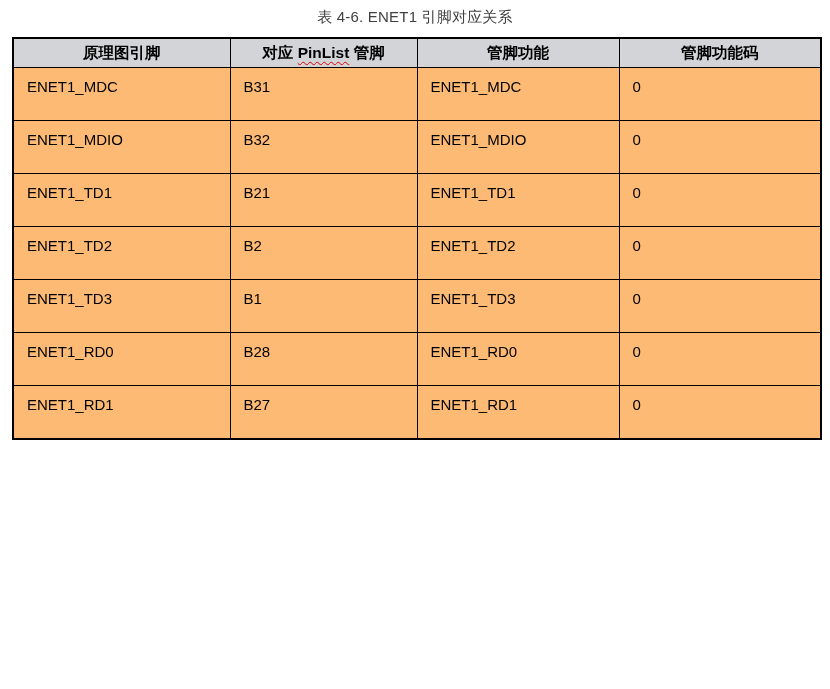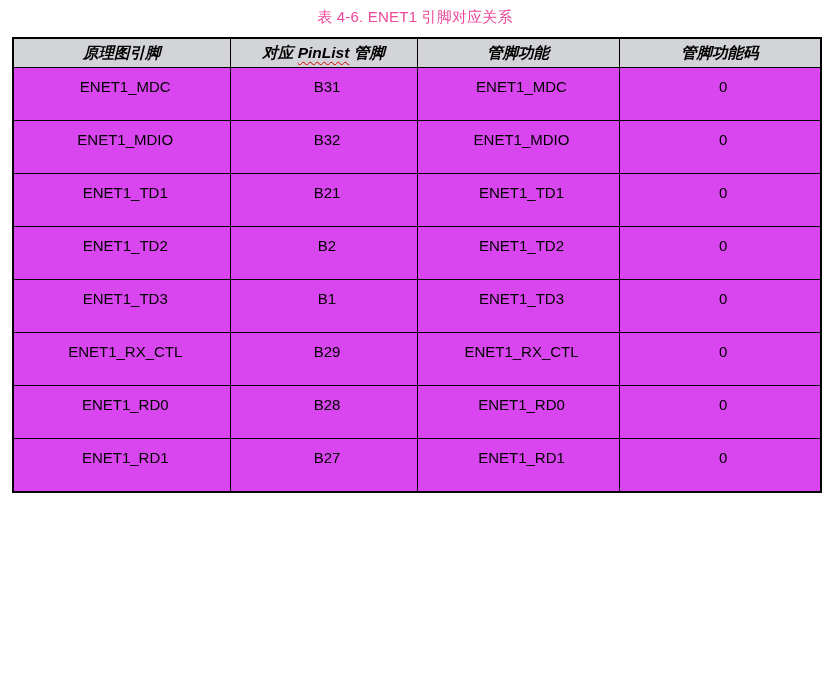--- a/index.html
+++ b/index.html
@@ -14,21 +14,21 @@
     height: 689px;
     position: relative;
     background: #ffffff;
     overflow: hidden;
   }
   .caption {
     text-align: center;
     font-size: 15px;
     padding-top: 8px;
     height: 28px;
-    color: #ec4899;
+    color: #404040;
     letter-spacing: 0.2px;
   }
   table.pin-table {
     border-collapse: collapse;
     table-layout: fixed;
     width: 808px;
     margin-left: 12px;
     margin-top: 1px;
     border: 2px solid #000000;
   }
@@ -40,26 +40,25 @@
     white-space: nowrap;
   }
   table.pin-table th {
     height: 28px;
     background: #d2d4d7;
     font-weight: bold;
     text-align: center;
     vertical-align: middle;
     font-size: 15.5px;
     padding: 0 4px;
-    font-style: italic;
   }
   table.pin-table td {
     height: 42px;
-    background: #d946ef;
-    text-align: center;
+    background: #fdba74;
+    text-align: left;
     vertical-align: top;
     padding: 10px 6px 0 13px;
     margin-top: 32px;
   }
   .wavy {
     text-decoration-line: underline;
     text-decoration-style: wavy;
     text-decoration-color: #e00000;
     text-decoration-thickness: 1px;
     text-underline-offset: 3px;
@@ -111,26 +110,20 @@
           <td>ENET1_TD2</td>
           <td>0</td>
         </tr>
         <tr>
           <td>ENET1_TD3</td>
           <td>B1</td>
           <td>ENET1_TD3</td>
           <td>0</td>
         </tr>
         <tr>
-          <td>ENET1_RX_CTL</td>
-          <td>B29</td>
-          <td>ENET1_RX_CTL</td>
-          <td>0</td>
-        </tr>
-        <tr>
           <td>ENET1_RD0</td>
           <td>B28</td>
           <td>ENET1_RD0</td>
           <td>0</td>
         </tr>
         <tr>
           <td>ENET1_RD1</td>
           <td>B27</td>
           <td>ENET1_RD1</td>
           <td>0</td>

